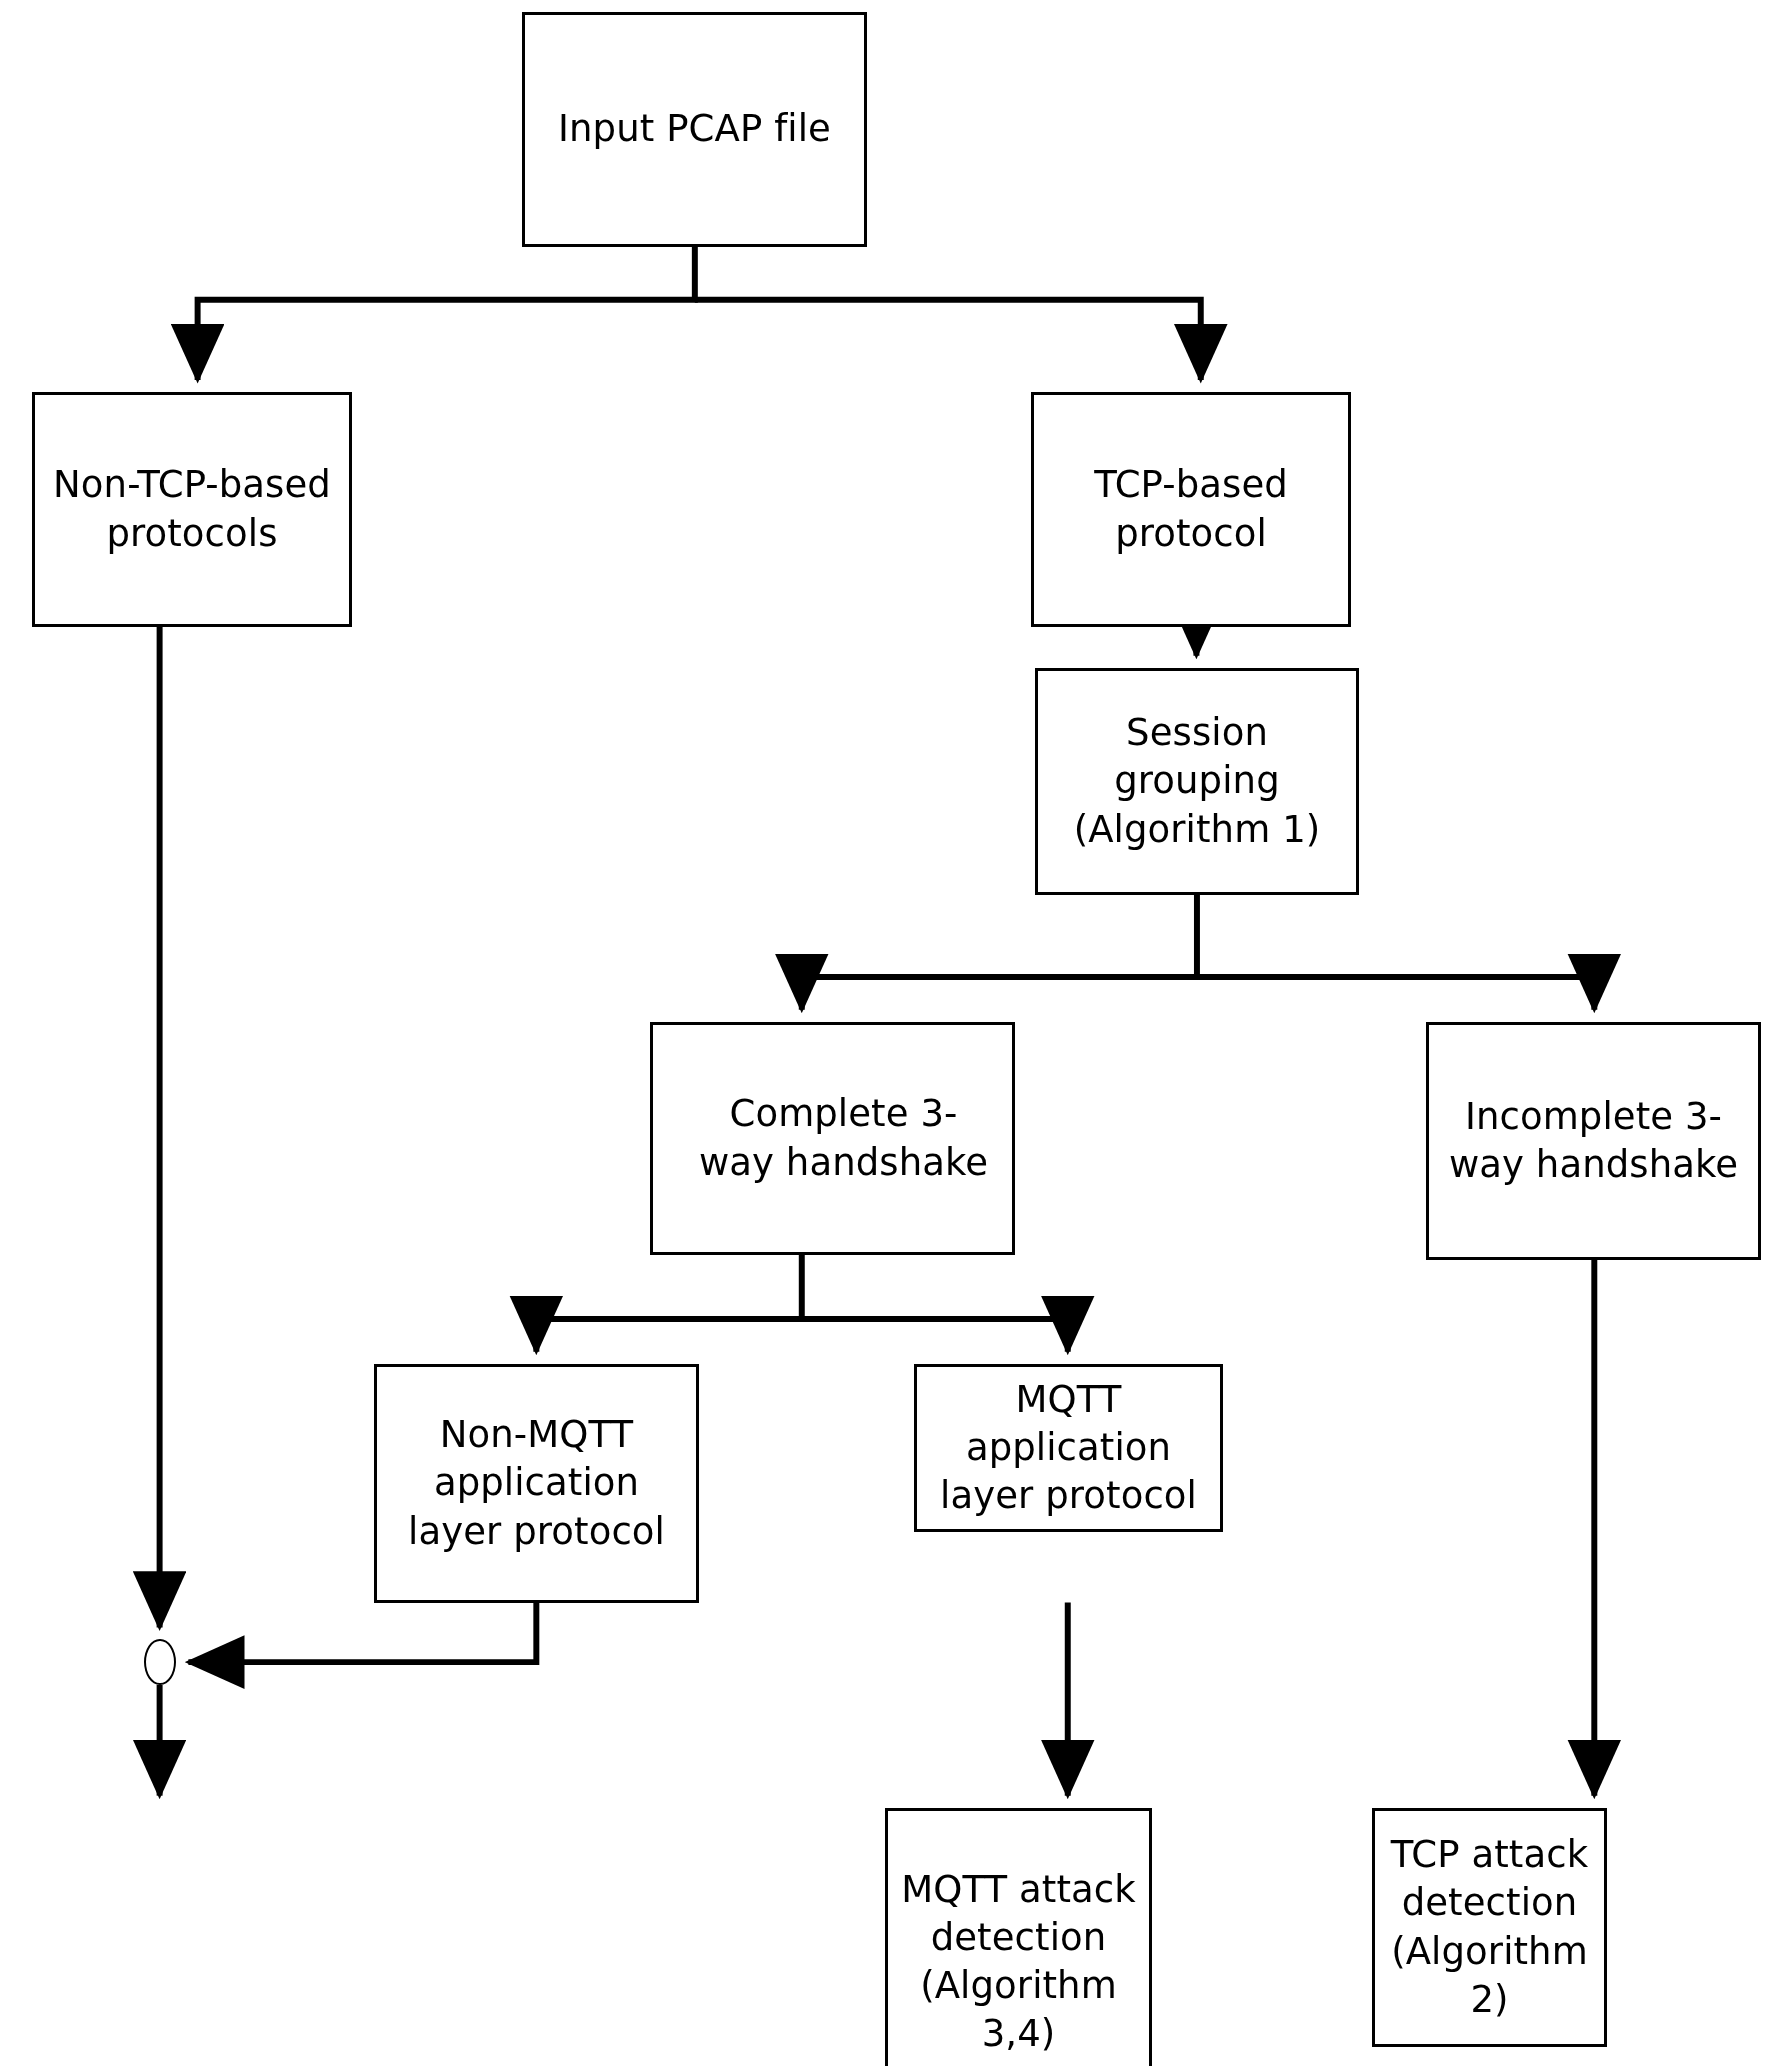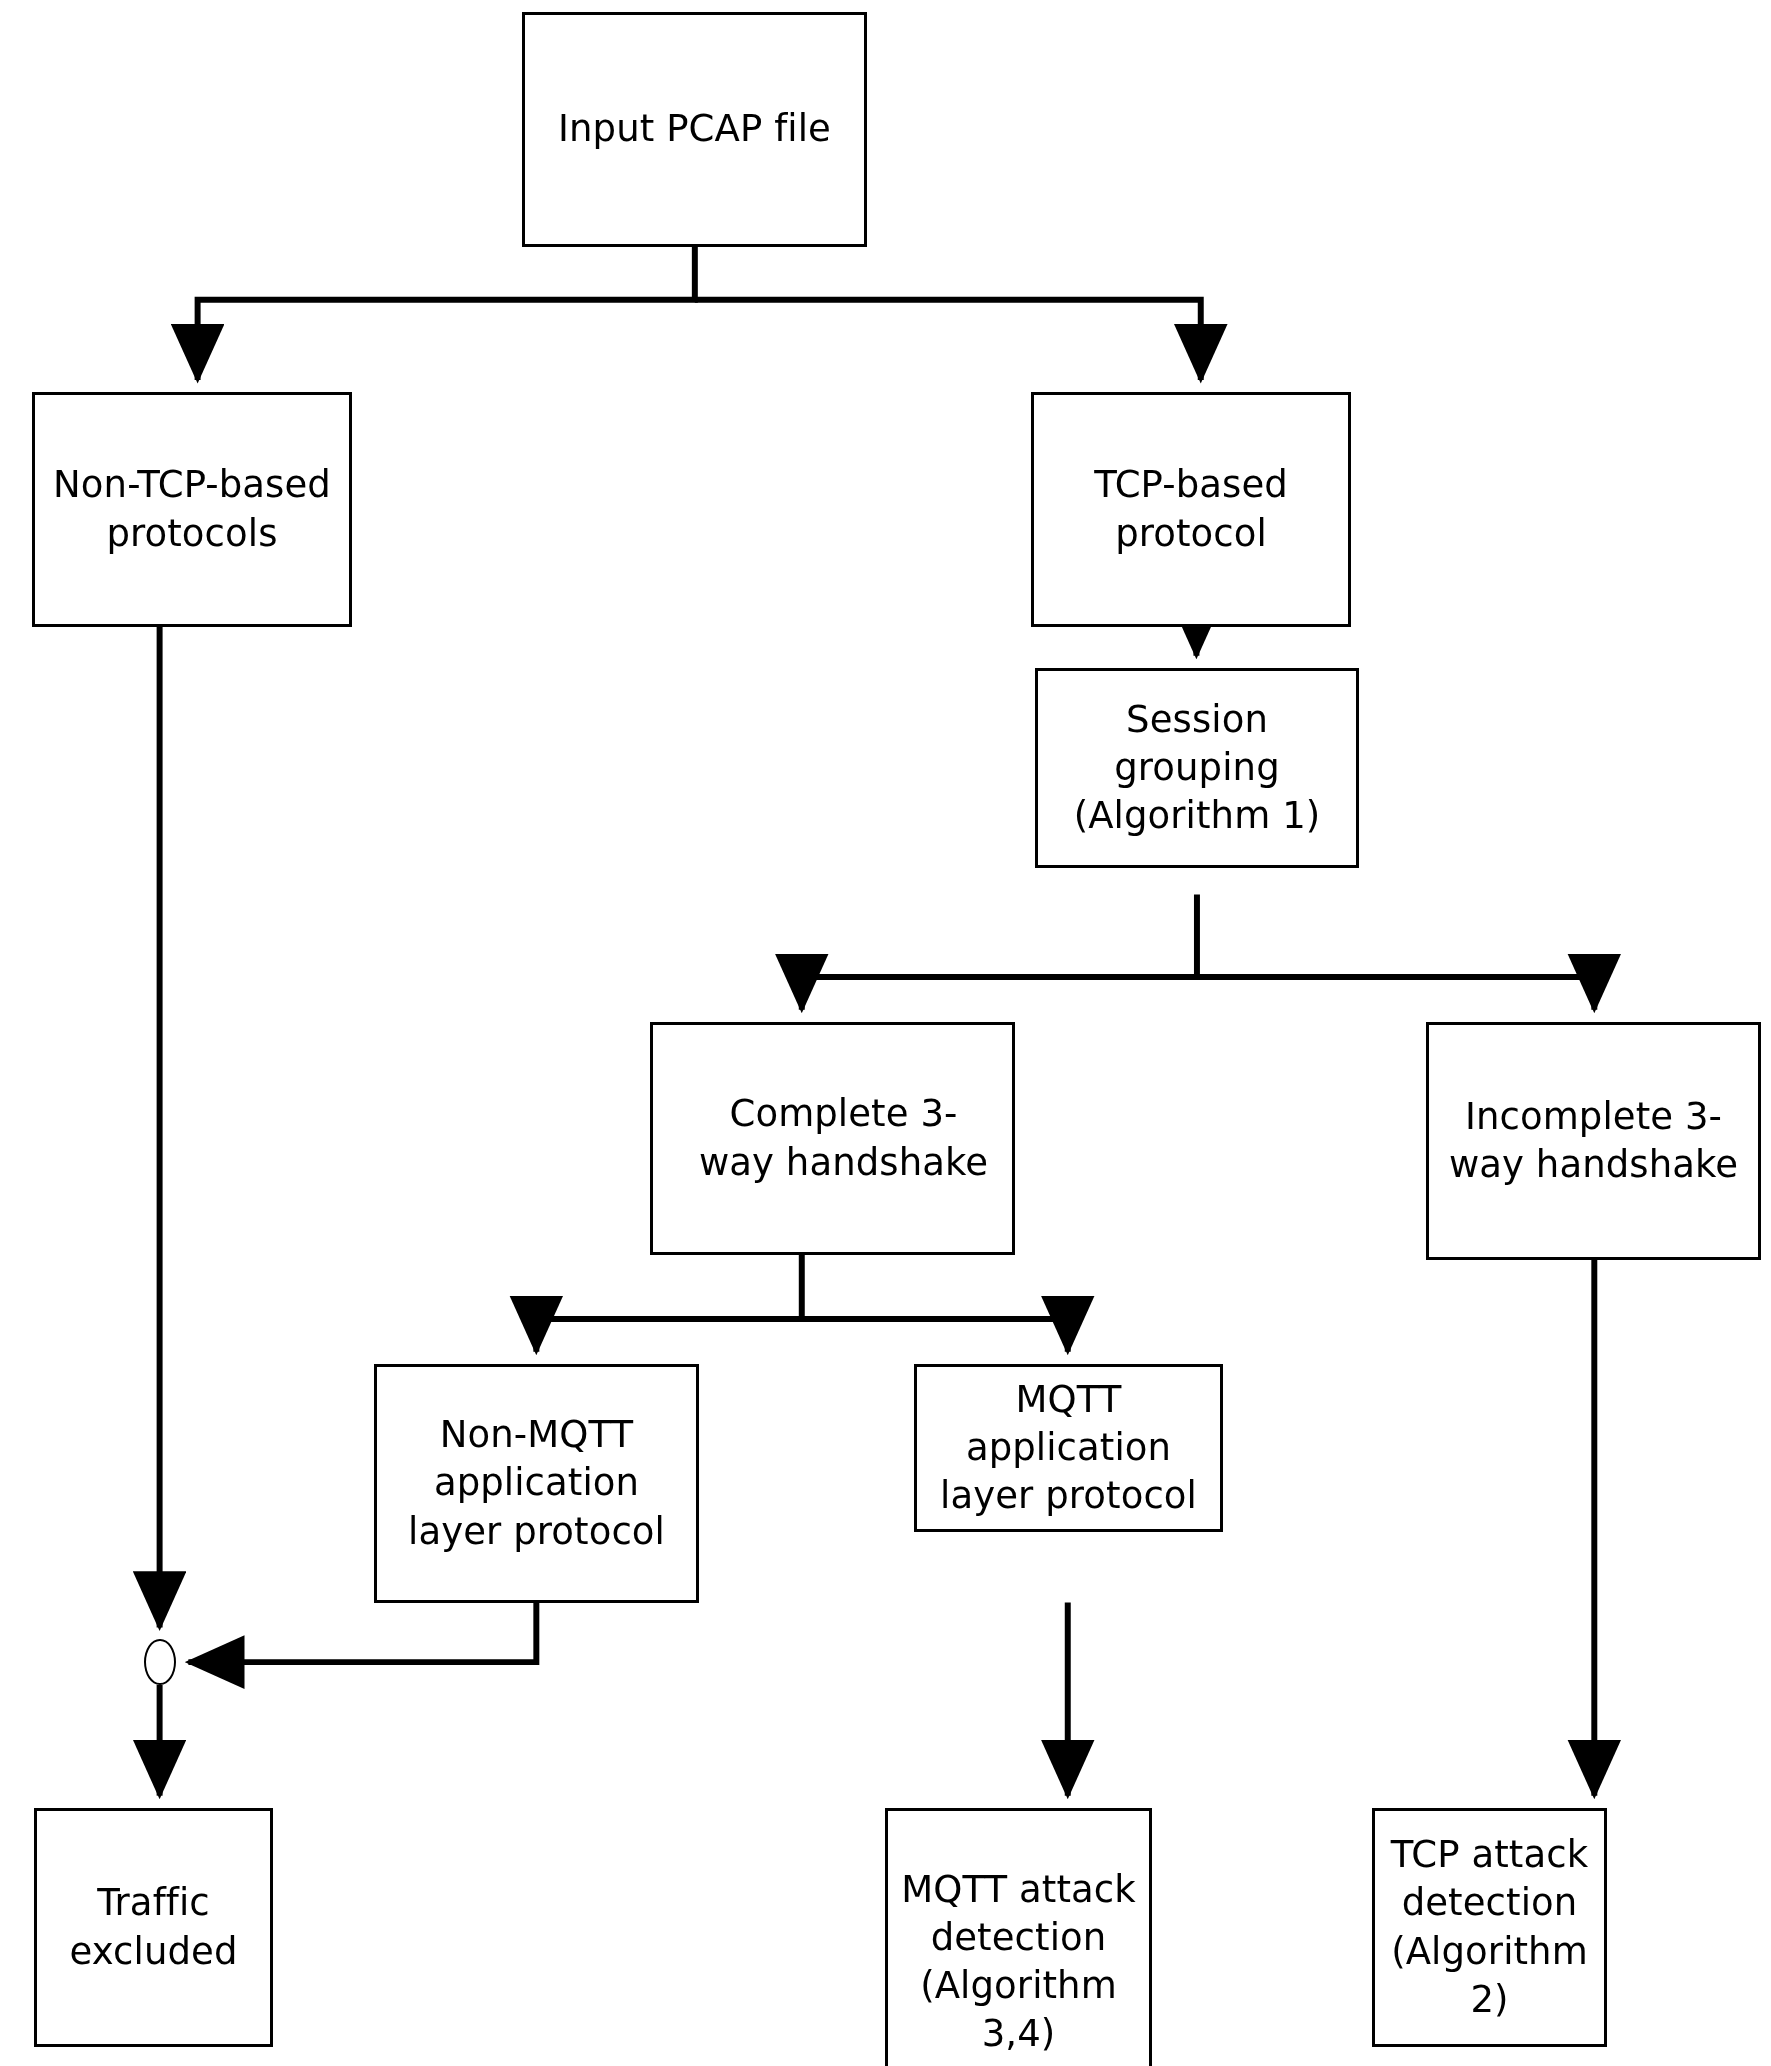--- a/index.html
+++ b/index.html
@@ -117,21 +117,21 @@
   <div class="node-box" style="left:1011px; top:392px; width:320px; height:235px;">
     <span class="node-label">TCP-based
 protocol</span>
   </div>
 
   <div class="node-box" style="left:12px; top:392px; width:320px; height:235px;">
     <span class="node-label">Non-TCP-based
 protocols</span>
   </div>
 
-  <div class="node-box" style="left:1015px; top:668px; width:324px; height:200px;">
+  <div class="node-box" style="left:1015px; top:668px; width:324px; height:227px;">
     <span class="node-label">Session
 grouping
 (Algorithm 1)</span>
   </div>
 
   <div class="node-box" style="left:630px; top:1022px; width:365px; height:233px;padding-left:22px;">
     <span class="node-label">Complete 3-
 way handshake</span>
   </div>
 
@@ -147,24 +147,20 @@
   </div>
 
   <div class="node-box" style="left:894px; top:1364px; width:309px; height:168px;">
     <span class="node-label">MQTT
 application
 layer protocol</span>
   </div>
 
   <div class="junction-node" style="left:124px; top:1639px; width:31.5px; height:46px;"></div>
 
-  <div class="node-box" style="left:14px; top:1808px; width:239px; height:239px;">
-    <span class="node-label">Traffic
-excluded</span>
-  </div>
 
   <div class="node-box" style="left:865px; top:1808px; width:267px; height:308px;">
     <span class="node-label">MQTT attack
 detection
 (Algorithm 3,4)</span>
   </div>
 
   <div class="node-box" style="left:1352px; top:1808px; width:235px; height:239px;">
     <span class="node-label">TCP attack
 detection

